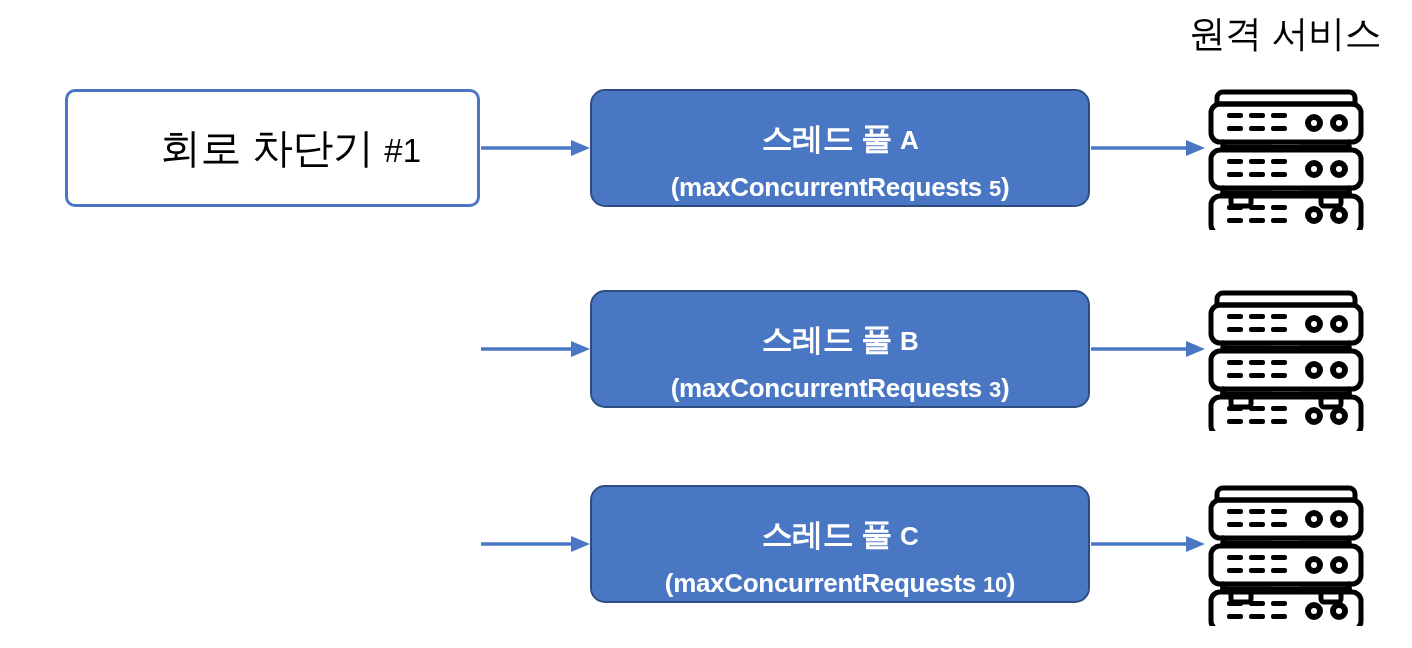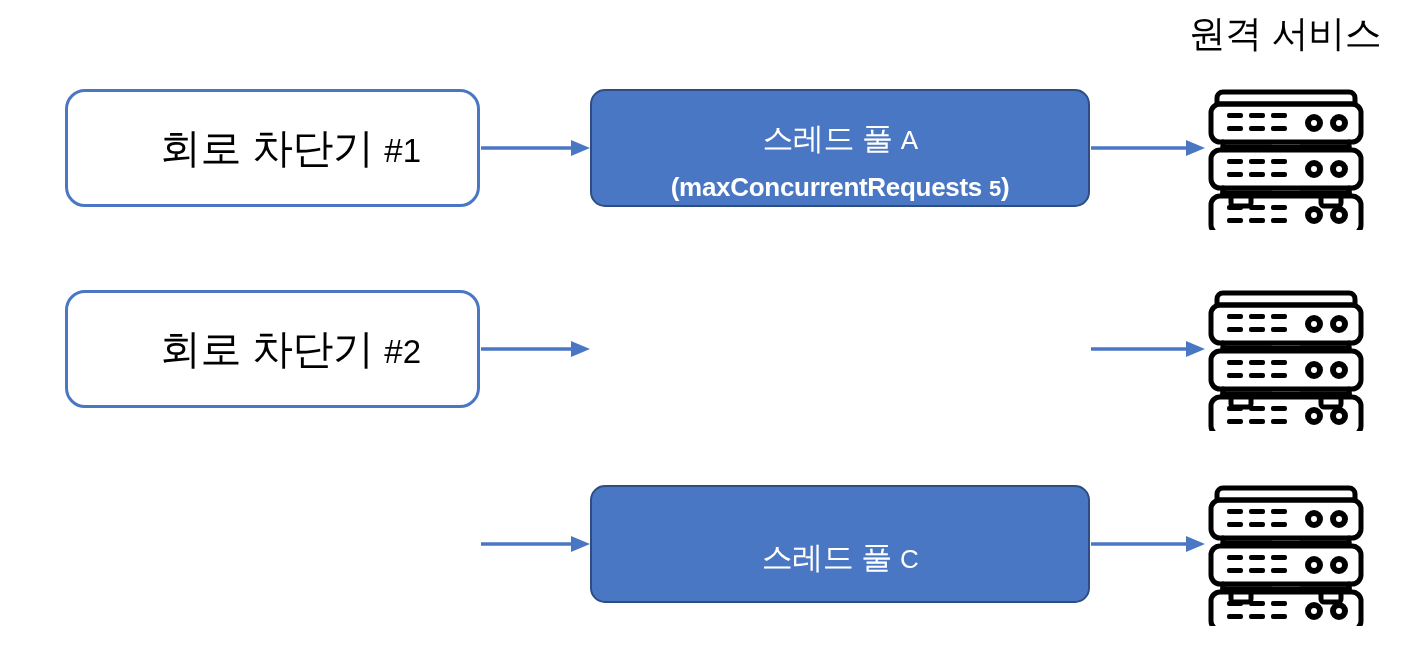--- a/index.html
+++ b/index.html
@@ -50,21 +50,21 @@
 
   
   .breaker-box {
     position: absolute;
     left: 65px;
     top: 9px;
     width: 415px;
     height: 118px;
     background: #ffffff;
     border: 3px solid #4A77C4;
-    border-radius: 20px;
+    border-radius: 10px;
     display: flex;
     align-items: center;
     justify-content: center;
     padding-left: 36px;
   }
   .breaker-label {
     font-size: 41px;
     color: #000000;
     white-space: nowrap;
     letter-spacing: -0.5px;
@@ -85,21 +85,21 @@
     border: 2px solid #2E4E83;
     border-radius: 15px;
     display: flex;
     flex-direction: column;
     align-items: center;
     justify-content: center;
     color: #ffffff;
   }
   .pool-title {
     font-size: 31px;
-    font-weight: normal;
+    font-weight: bold;
     line-height: 1.15;
     white-space: nowrap;
     letter-spacing: -0.5px;
     margin-top: 28px;
   }
   .pool-title .pool-letter {
     font-size: 26px;
   }
   .pool-sub {
     font-size: 26px;
@@ -216,34 +216,35 @@
             <circle cx="138" cy="89" r="6"></circle>
           <circle cx="113" cy="135" r="6"></circle>
             <circle cx="138" cy="135" r="6"></circle>
         </g>
       </svg>
     </div>
   </div>
 
   <div class="row row-2">
 
-    <div class="breaker-box">
-      <div class="breaker-label">
-        <span>회로 차단기</span>
-        <span class="num">#2</span>
-      </div>
-    </div>
 
     <div class="arrow arrow-1">
       <svg width="110" height="22" viewBox="0 0 110 22">
         <line x1="0" y1="11" x2="92" y2="11" stroke="#4A77C4" stroke-width="3.5"></line>
         <polygon points="90,3 109,11 90,19" fill="#4A77C4"></polygon>
       </svg>
     </div>
 
+    <div class="pool-box">
+      <div class="pool-title">
+        <span>스레드 풀</span>
+        <span class="pool-letter">B</span>
+      </div>
+      <div class="pool-sub"><span>(maxConcurrentRequests</span> <span class="cnt">3</span><span>)</span></div>
+    </div>
 
     <div class="arrow arrow-2">
       <svg width="115" height="22" viewBox="0 0 115 22">
         <line x1="0" y1="11" x2="97" y2="11" stroke="#4A77C4" stroke-width="3.5"></line>
         <polygon points="95,3 114,11 95,19" fill="#4A77C4"></polygon>
       </svg>
     </div>
 
     <div class="server-icon">
       <svg width="170" height="150" viewBox="0 0 170 150">
@@ -299,20 +300,21 @@
         <line x1="0" y1="11" x2="92" y2="11" stroke="#4A77C4" stroke-width="3.5"></line>
         <polygon points="90,3 109,11 90,19" fill="#4A77C4"></polygon>
       </svg>
     </div>
 
     <div class="pool-box">
       <div class="pool-title">
         <span>스레드 풀</span>
         <span class="pool-letter">C</span>
       </div>
+      <div class="pool-sub"><span>(maxConcurrentRequests</span> <span class="cnt">10</span><span>)</span></div>
     </div>
 
     <div class="arrow arrow-2">
       <svg width="115" height="22" viewBox="0 0 115 22">
         <line x1="0" y1="11" x2="97" y2="11" stroke="#4A77C4" stroke-width="3.5"></line>
         <polygon points="95,3 114,11 95,19" fill="#4A77C4"></polygon>
       </svg>
     </div>
 
     <div class="server-icon">

